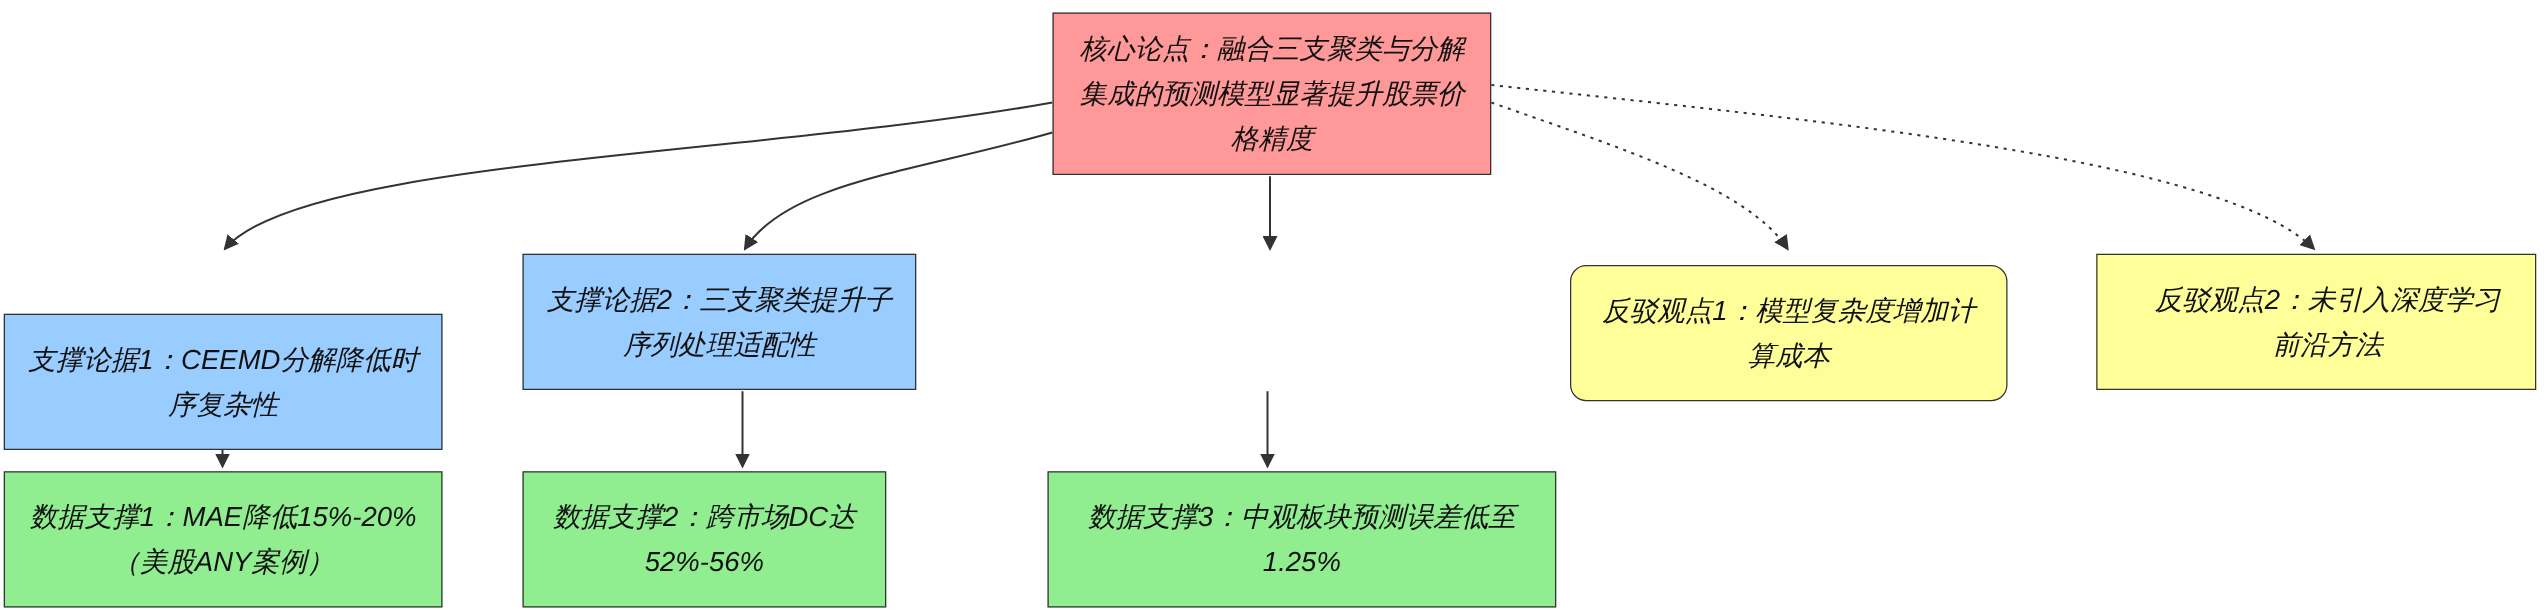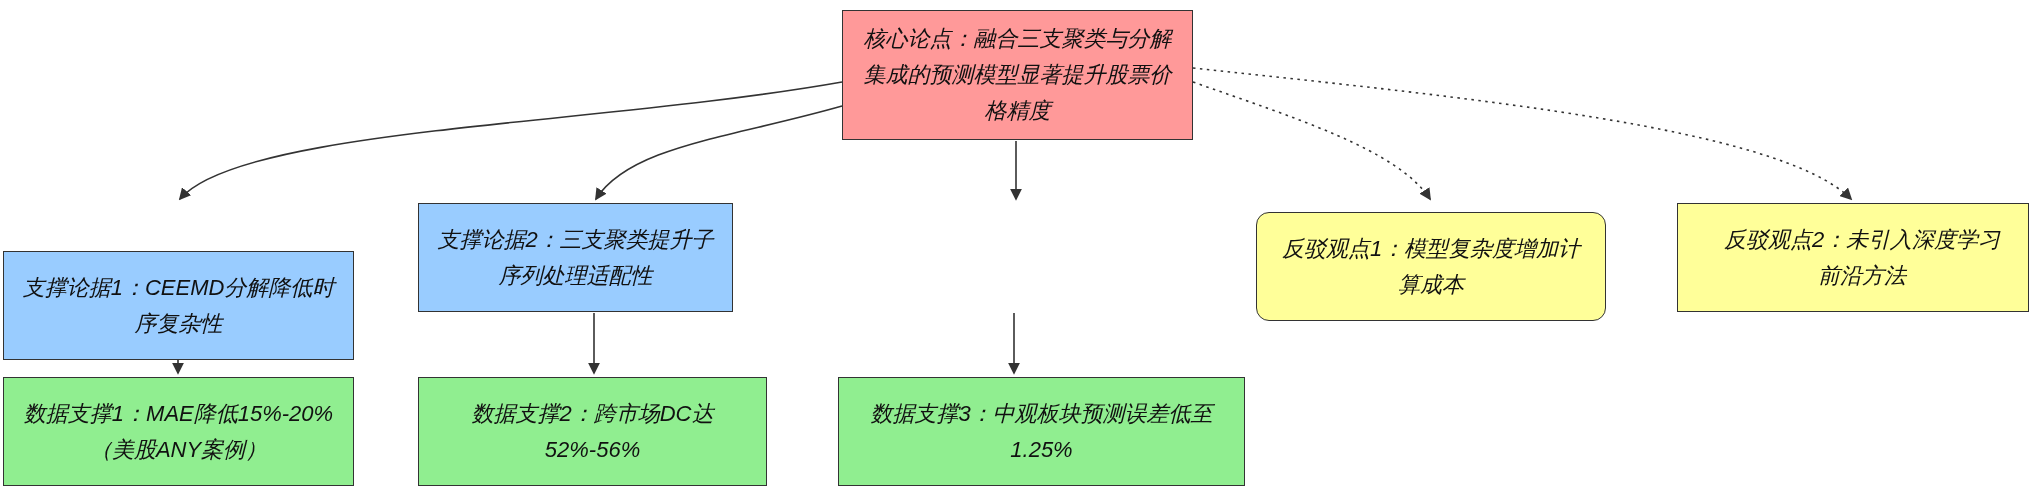--- a/index.html
+++ b/index.html
@@ -52,21 +52,21 @@
   }
 
   
   #node-core     { left: 842px;  top: 10px;  width: 351px; height: 130px; }
   #node-support1 { left: 3px;    top: 203px; width: 351px; height: 109px; margin-top: 48px; }
   #node-support2 { left: 418px;  top: 203px; width: 315px; height: 109px; }
   #node-support3 { left: 838px;  top: 203px; width: 353px; height: 109px; }
   #node-counter1 { left: 1256px; top: 212px; width: 350px; height: 109px; border-radius: 13px; }
   #node-counter2 { left: 1677px; top: 203px; width: 352px; height: 109px; padding-left: 36px; }
   #node-data1    { left: 3px;    top: 377px; width: 351px; height: 109px; }
-  #node-data2    { left: 418px;  top: 377px; width: 349px; height: 109px; }
+  #node-data2    { left: 418px;  top: 377px; width: 291px; height: 109px; }
   #node-data3    { left: 838px;  top: 377px; width: 407px; height: 109px; }
 </style>
 </head>
 <body>
 
 <div id="canvas">
 
   <svg id="edges-svg" viewBox="0 0 2038 488" xmlns="http://www.w3.org/2000/svg">
     <defs>
       <marker id="arrowhead" viewBox="0 0 10 10" refX="8.5" refY="5" markerWidth="7.5" markerHeight="7.5" orient="auto-start-reverse">

